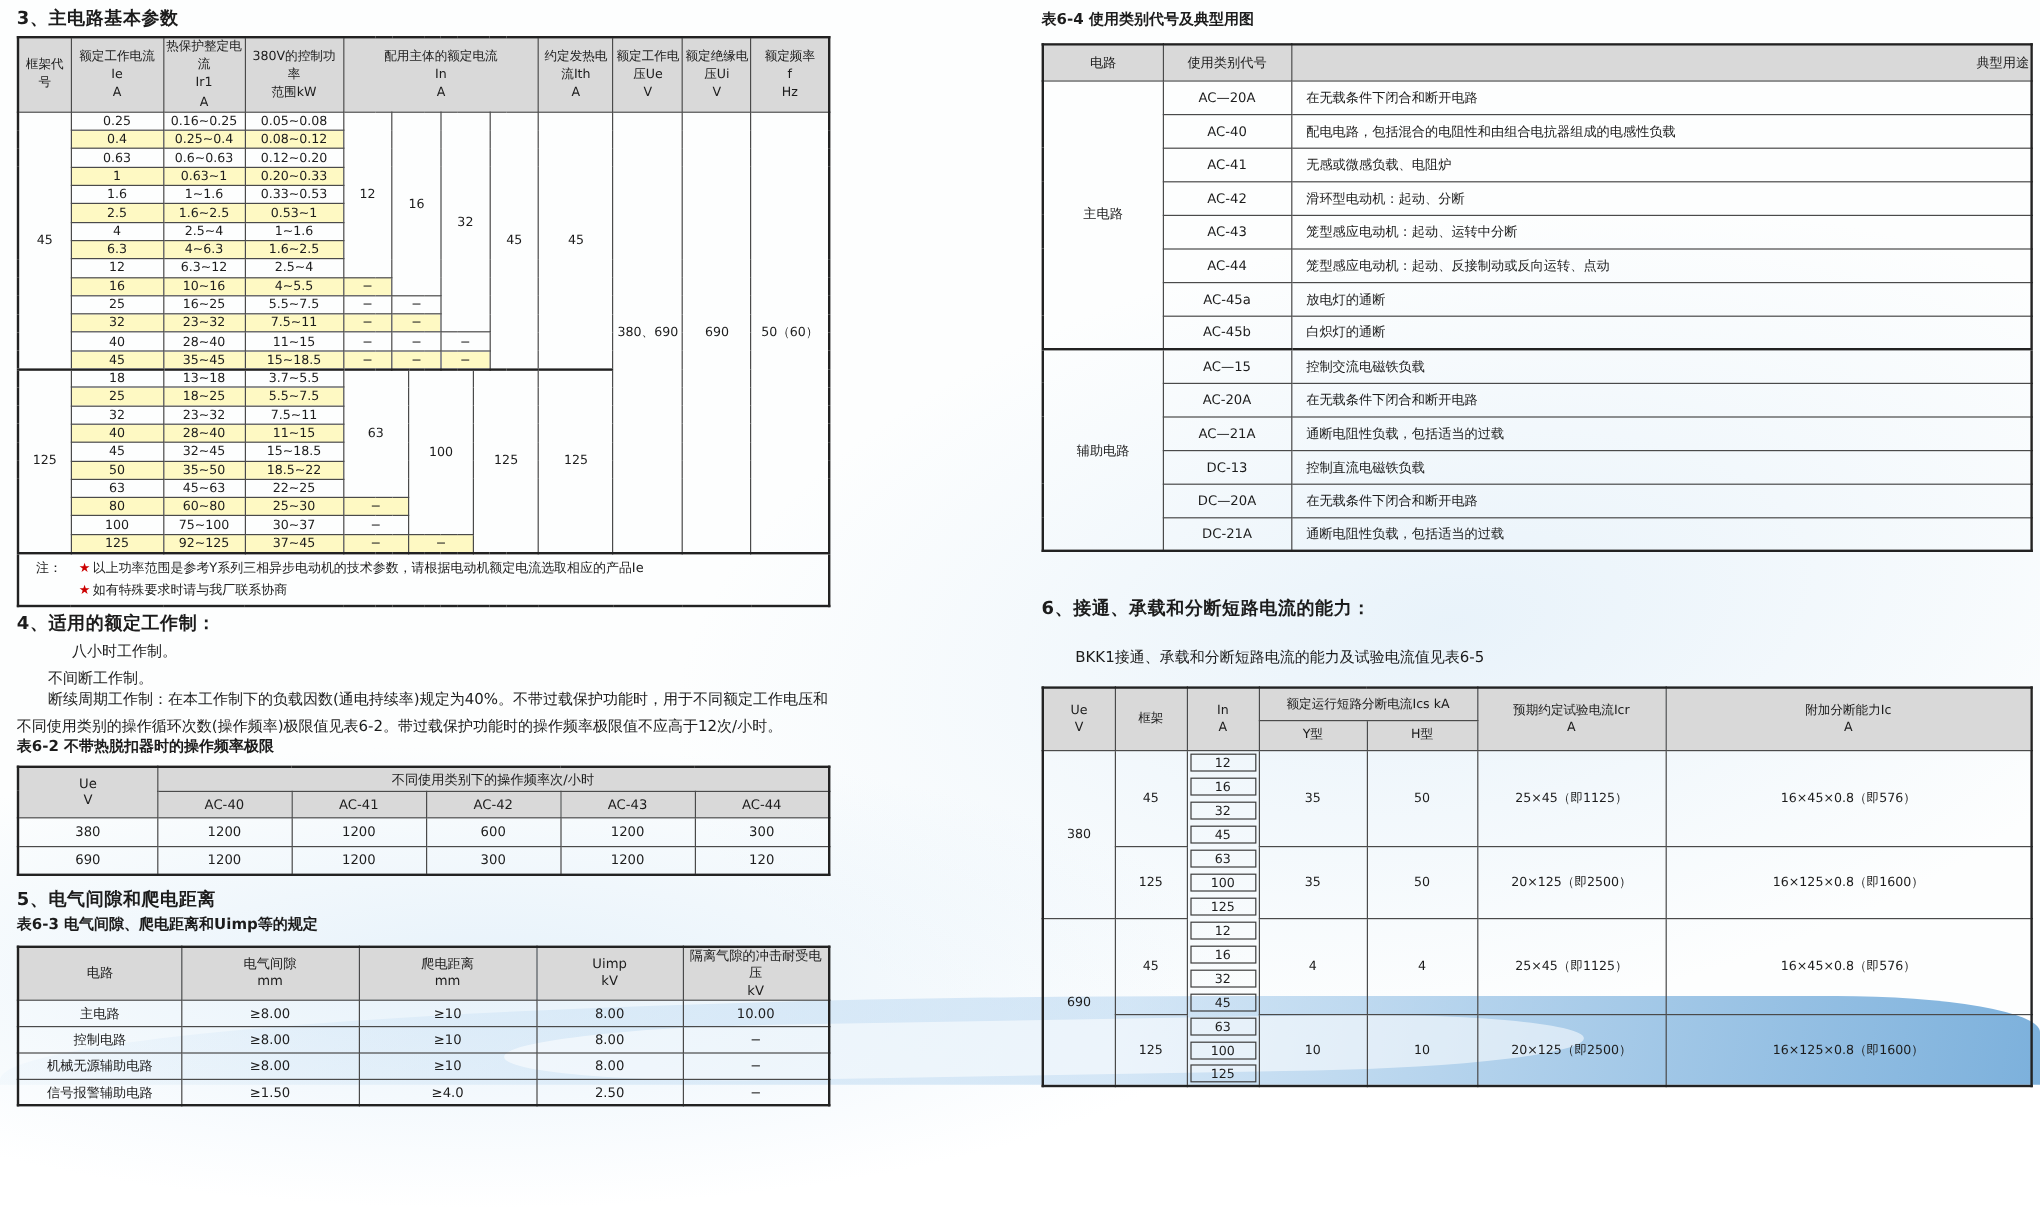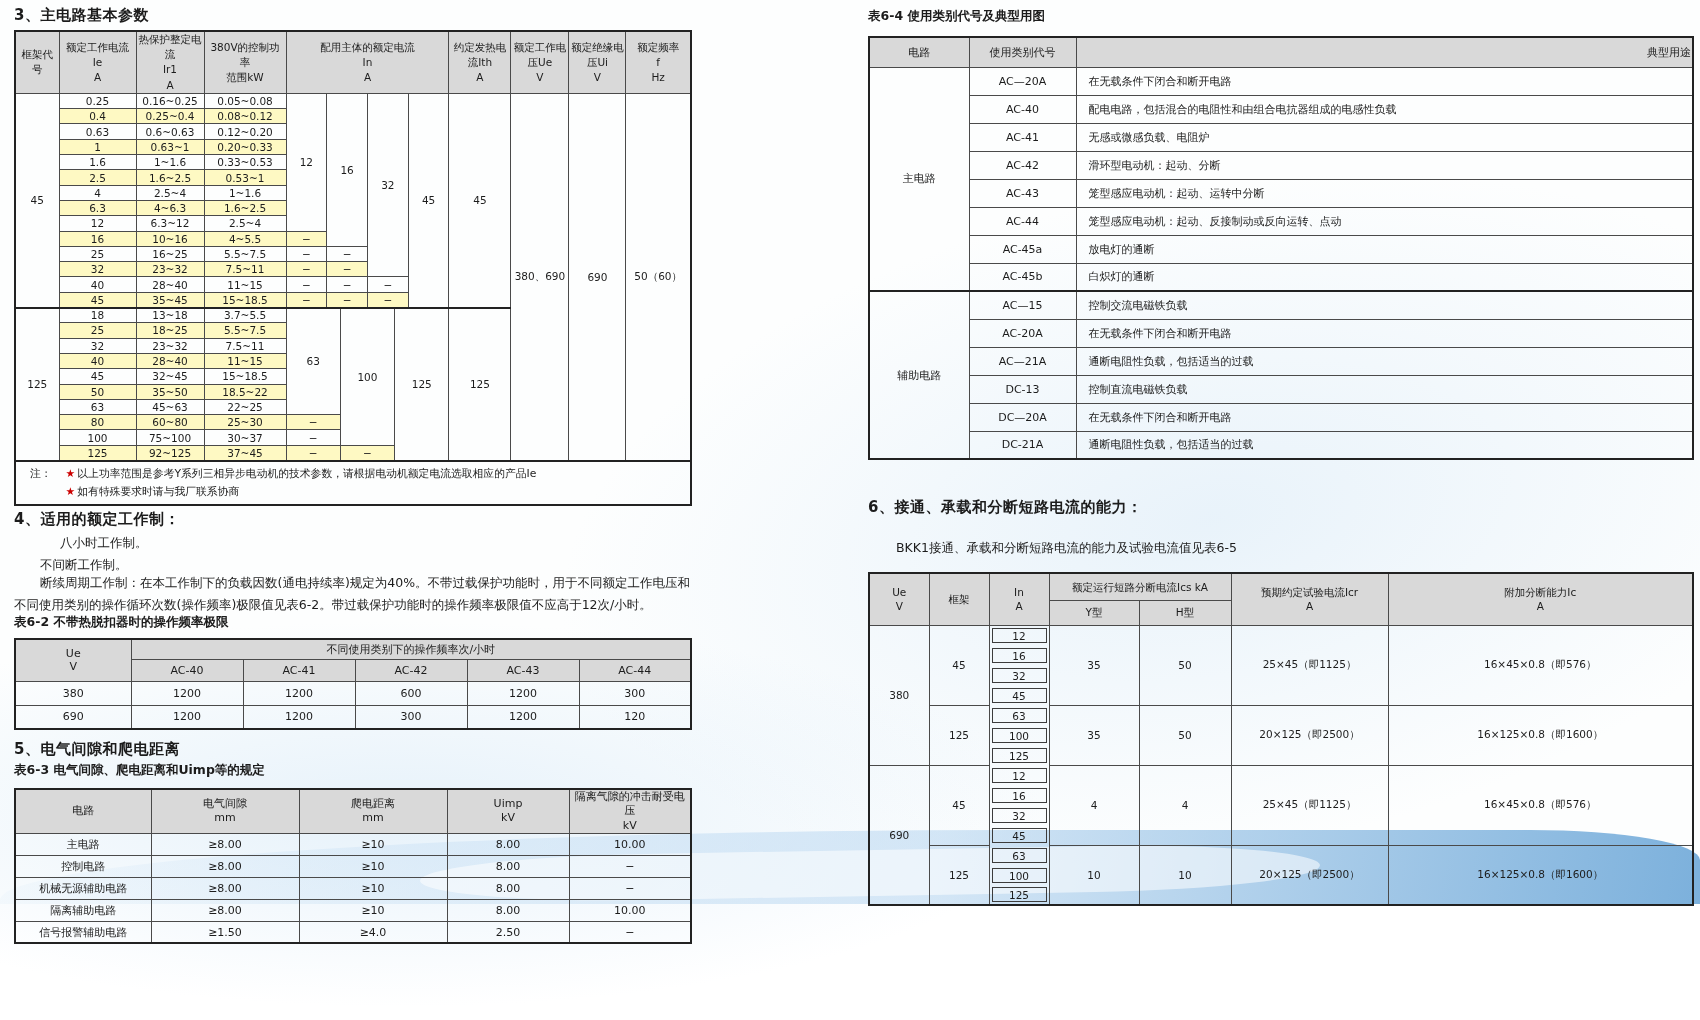--- a/index.html
+++ b/index.html
@@ -384,27 +384,20 @@
           <td>−</td>
         </tr>
       <tr>
           <td>机械无源辅助电路</td>
           <td>≥8.00</td>
           <td>≥10</td>
           <td>8.00</td>
           <td>−</td>
         </tr>
       <tr>
-          <td>隔离辅助电路</td>
-          <td>≥8.00</td>
-          <td>≥10</td>
-          <td>8.00</td>
-          <td>10.00</td>
-        </tr>
-      <tr>
           <td>信号报警辅助电路</td>
           <td>≥1.50</td>
           <td>≥4.0</td>
           <td>2.50</td>
           <td>−</td>
         </tr>
     </tbody>
   </table>
 
   <div class="abs caption" style="left:868px; top:8px; width:824px;">表6-4 使用类别代号及典型用图</div>

